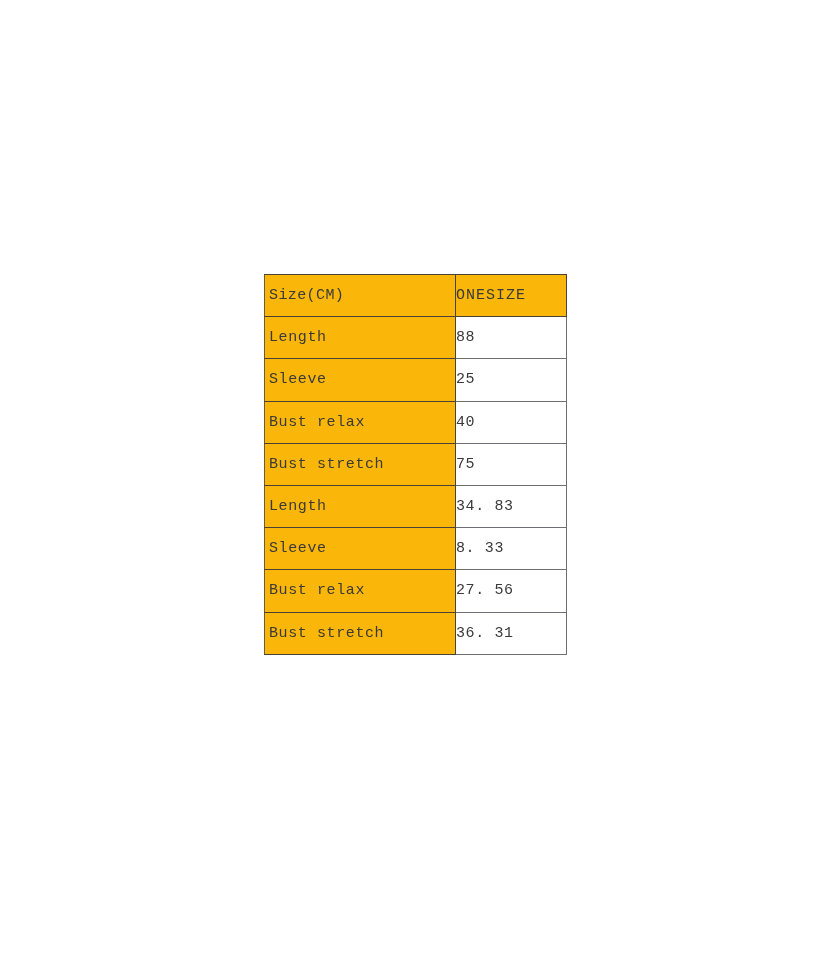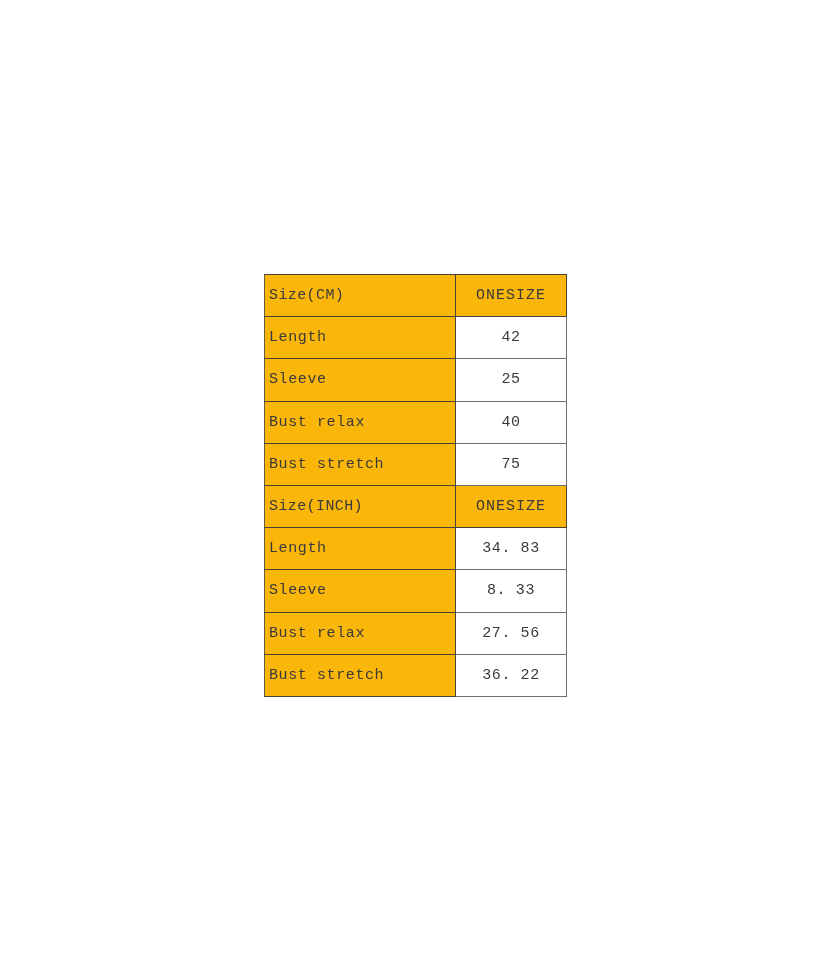--- a/index.html
+++ b/index.html
@@ -59,21 +59,21 @@
     text-align: left;
     border-top: 1.5px solid #4b4235;
     border-bottom: 1.5px solid #4b4235;
     border-left: 1.5px solid #6b5c3e;
     border-right: 1.5px solid #4b4235;
   }
 
   
   #size-chart td.value {
     background: #ffffff;
-    text-align: center;
+    text-align: left;
     padding: 0;
     border-top: 1.3px solid #6e6e75;
     border-bottom: 1.3px solid #6e6e75;
     border-left: none;
     border-right: 1.6px solid #6e6e75;
   }
 
   
   #size-chart tr.section-header td.value {
     background: #fab70a;
@@ -97,50 +97,46 @@
       <col class="label-col">
       <col class="value-col">
     </colgroup>
     <tbody>
         <tr class="section-header">
           <td class="label">Size(CM)</td>
           <td class="value">ONESIZE</td>
         </tr>
         <tr class="data-row">
           <td class="label">Length</td>
-          <td class="value">42</td>
+          <td class="value">88</td>
         </tr>
         <tr class="data-row">
           <td class="label">Sleeve</td>
           <td class="value">25</td>
         </tr>
         <tr class="data-row">
           <td class="label">Bust relax</td>
           <td class="value">40</td>
         </tr>
         <tr class="data-row">
           <td class="label">Bust stretch</td>
           <td class="value">75</td>
-        </tr>
-        <tr class="section-header">
-          <td class="label">Size(INCH)</td>
-          <td class="value">ONESIZE</td>
         </tr>
         <tr class="data-row">
           <td class="label">Length</td>
           <td class="value">34. 83</td>
         </tr>
         <tr class="data-row">
           <td class="label">Sleeve</td>
           <td class="value">8. 33</td>
         </tr>
         <tr class="data-row">
           <td class="label">Bust relax</td>
           <td class="value">27. 56</td>
         </tr>
         <tr class="data-row">
           <td class="label">Bust stretch</td>
-          <td class="value">36. 22</td>
+          <td class="value">36. 31</td>
         </tr>
       </tbody>
   </table>
 
 </div>
 
 </body></html>

